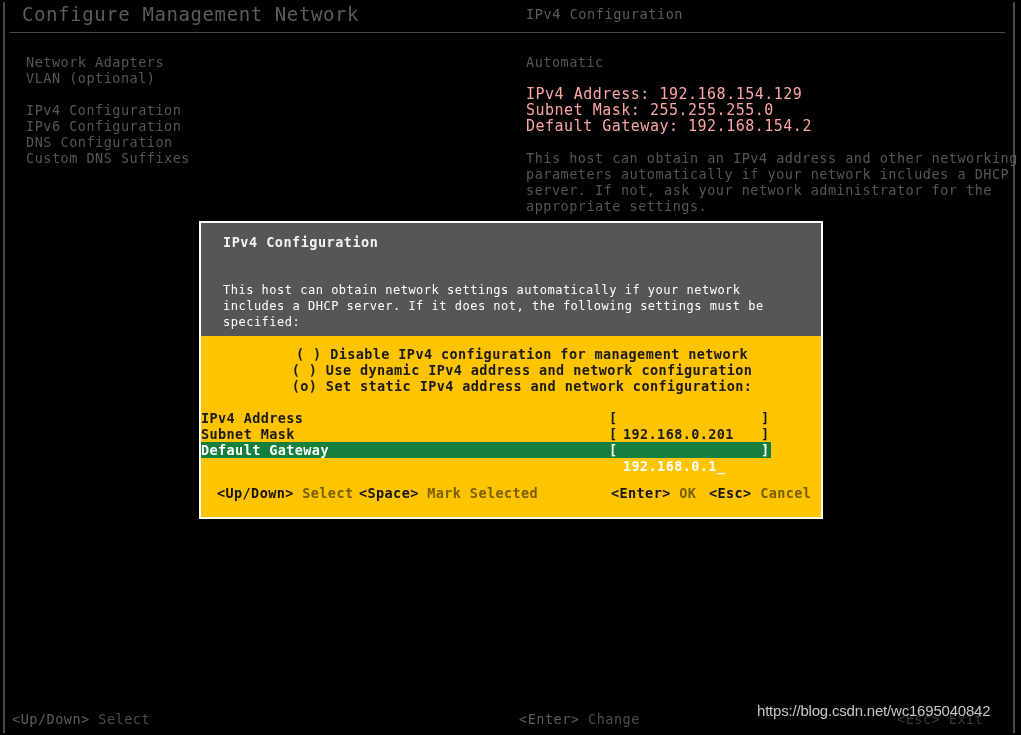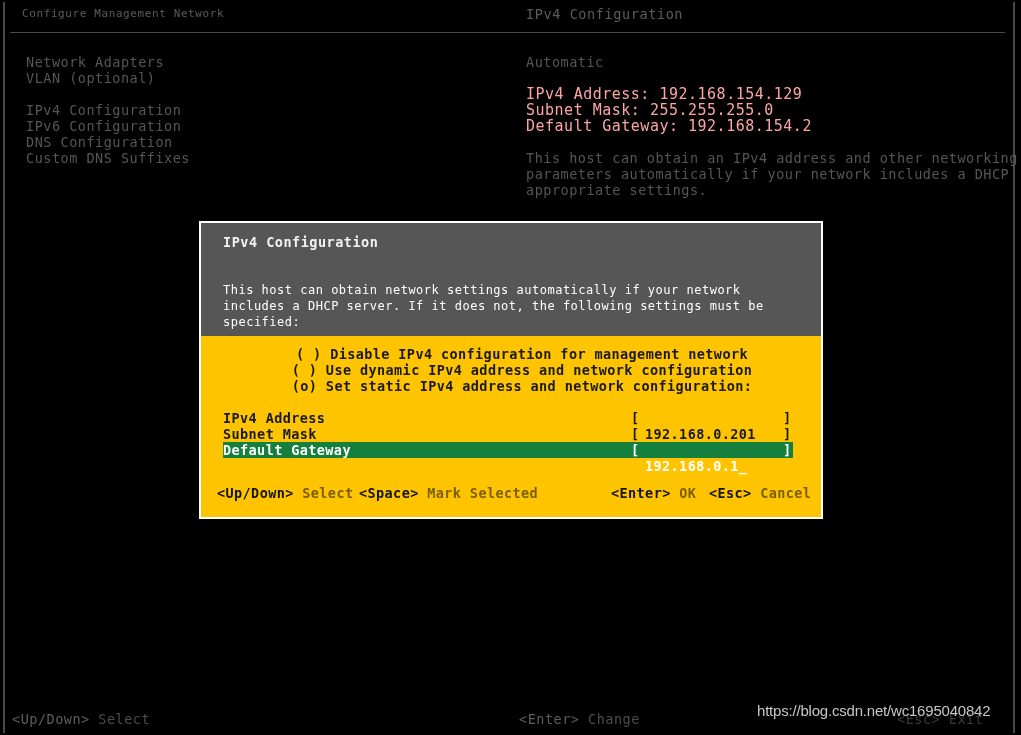--- a/index.html
+++ b/index.html
@@ -48,21 +48,21 @@
   
   .title-row {
     position: absolute;
     left: 0; top: 6px;
     width: 1021px; height: 20px;
   }
   .title-left {
     position: absolute;
     left: 22px; top: 0;
     color: #5c5c5c;
-    font-size: 11px;
+    font-size: 19px;
     letter-spacing: 0.6px;
     white-space: nowrap;
   }
   .title-right {
     position: absolute;
     left: 526px; top: 0;
     color: #5c5c5c;
     font-size: 13.5px;
     letter-spacing: 0.6px;
     white-space: nowrap;
@@ -167,21 +167,20 @@
     white-space: nowrap;
   }
 
   .field-list {
     margin-top: 16px;
   }
   .field-row {
     position: relative;
     height: 16px;
     line-height: 16px;
-    margin-left: 22px;
     width: 570px;
     white-space: nowrap;
     color: #1a1a1a;
     font-size: 13.5px;
     font-weight: bold;
     letter-spacing: 0.4px;
     text-decoration: underline;
   }
   .field-row.selected {
     background: #15803d;
@@ -284,20 +283,21 @@
 
 <div class="detail-panel">
   <div class="detail-mode">Automatic</div>
   <div class="detail-gap"></div>
   <div class="detail-line">IPv4 Address: 192.168.154.129</div>
   <div class="detail-line">Subnet Mask: 255.255.255.0</div>
   <div class="detail-line">Default Gateway: 192.168.154.2</div>
   <div class="detail-gap"></div>
   <div class="detail-para">This host can obtain an IPv4 address and other networking</div>
   <div class="detail-para">parameters automatically if your network includes a DHCP</div>
+  <div class="detail-para">server. If not, ask your network administrator for the</div>
   <div class="detail-para">appropriate settings.</div>
 </div>
 
 <div class="dialog">
 
   <div class="dialog-header">
     <div class="dialog-title">IPv4 Configuration</div>
     <div class="dialog-desc">
       <div>This host can obtain network settings automatically if your network</div>
       <div>includes a DHCP server. If it does not, the following settings must be</div>

